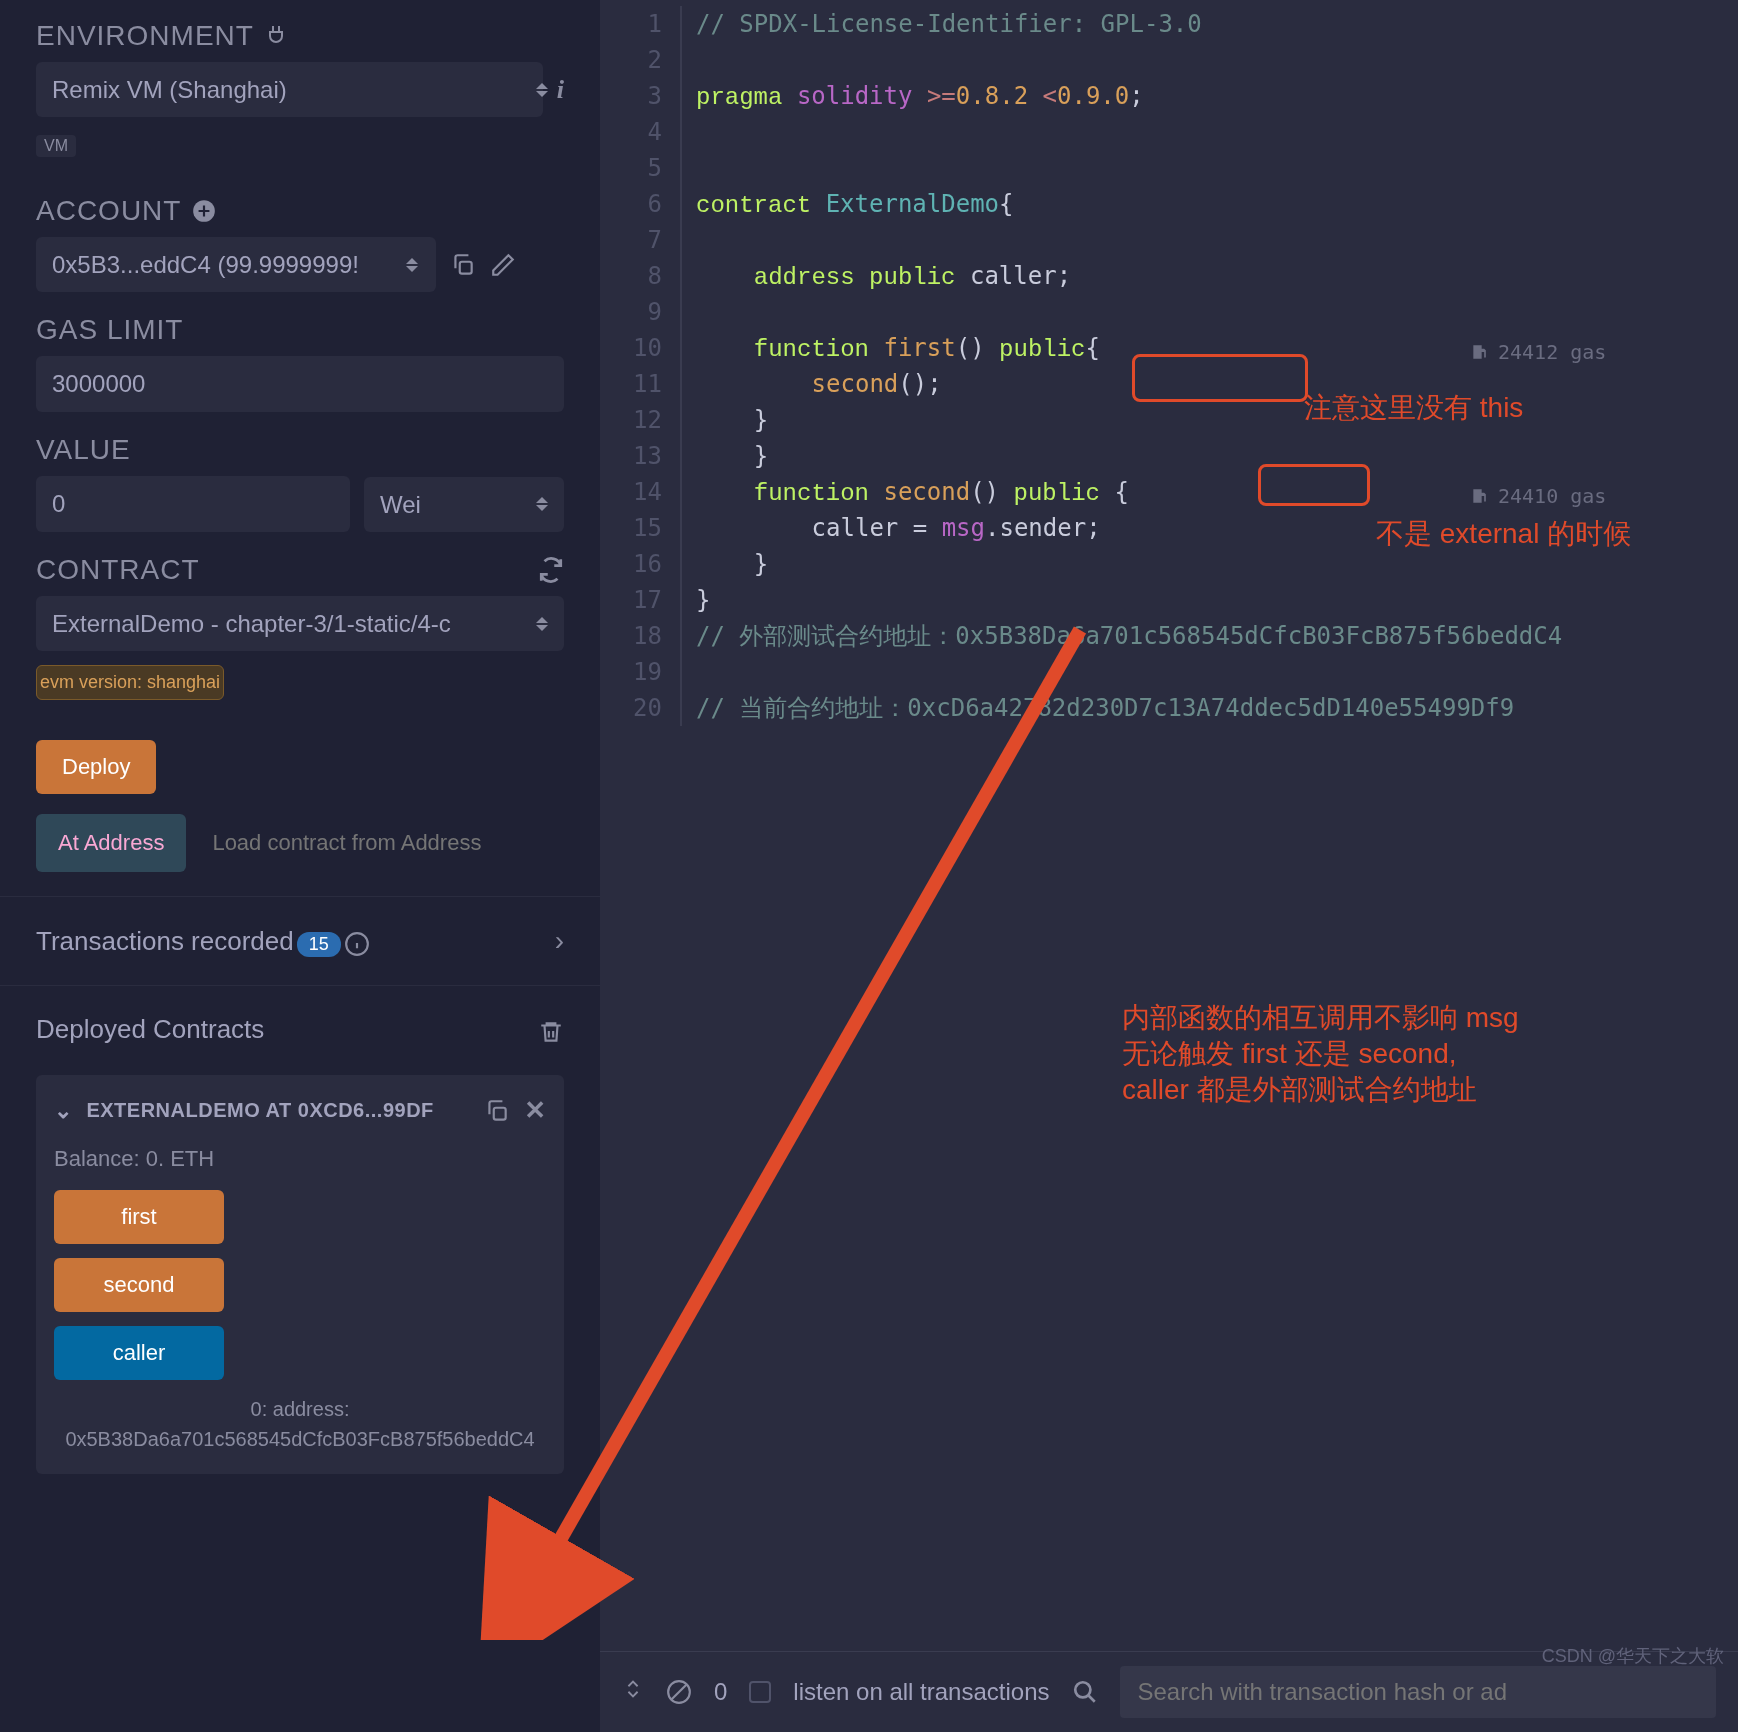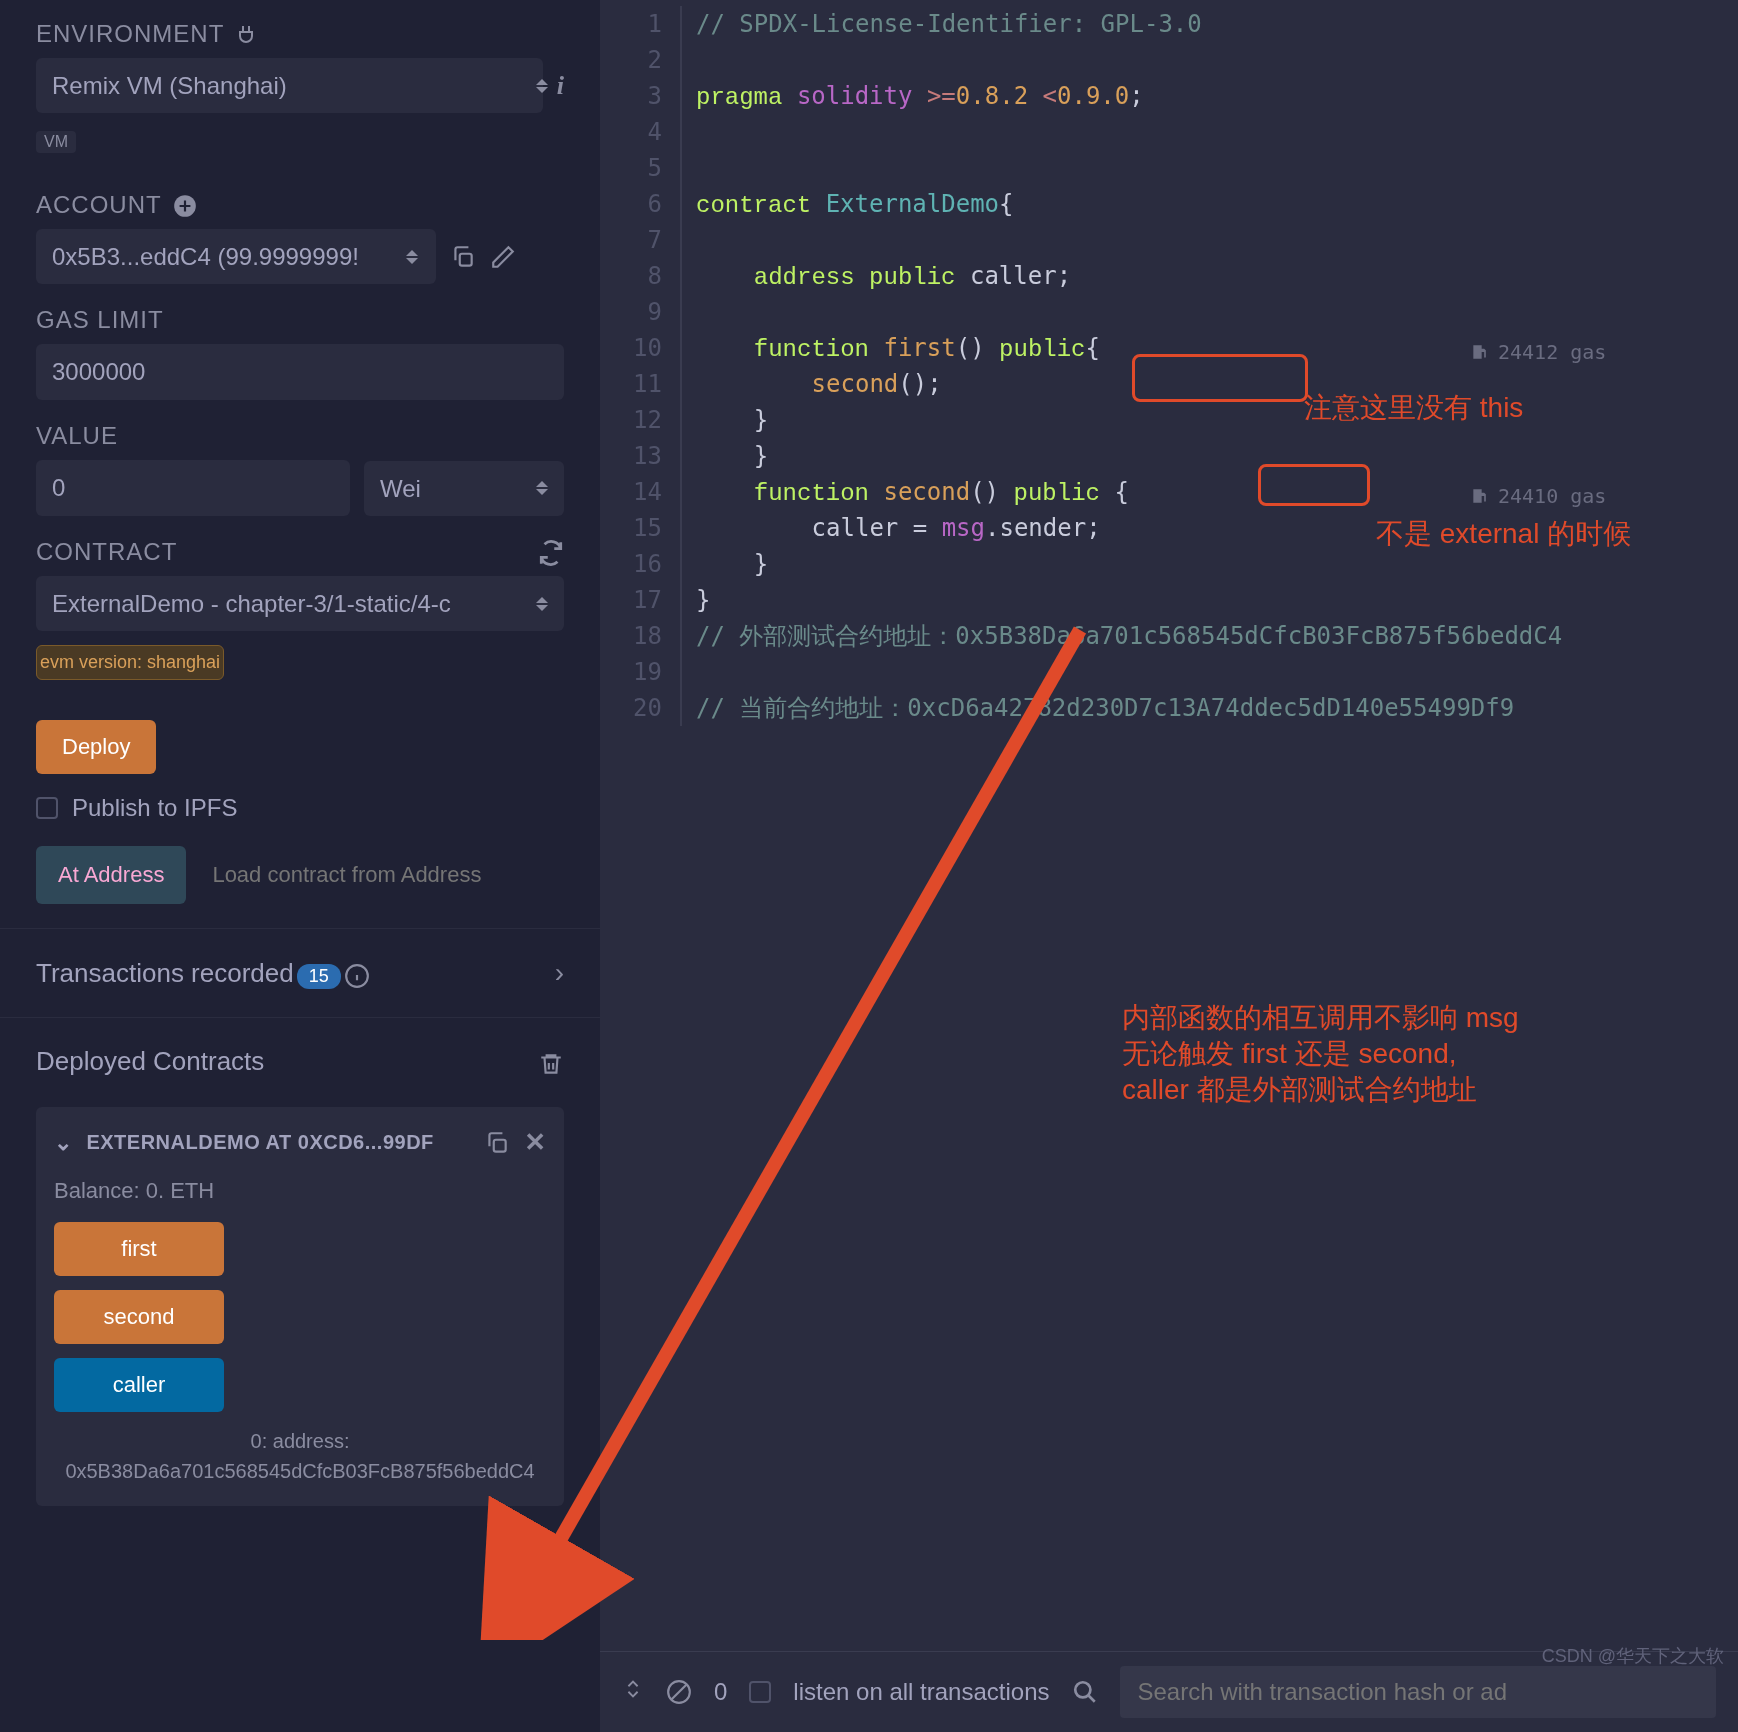--- a/index.html
+++ b/index.html
@@ -1,19 +1,19 @@
 <!DOCTYPE html>
 <html><head>
 <meta charset="utf-8">
 <style>
 * { margin:0; padding:0; box-sizing:border-box; }
 body { font-family:-apple-system,BlinkMacSystemFont,"Segoe UI",sans-serif; background:#2a2c3f; color:#a2a3bd; width:1738px; height:1732px; overflow:hidden; font-size:22px; }
 .container { display:flex; height:100%; }
 .sidebar { width:600px; background:#1f2134; padding:20px 36px; overflow-y:auto; }
-.lbl { color:#8a8ca0; font-size:24px; letter-spacing:1px; margin-bottom:10px; text-transform:uppercase; display:flex; align-items:flex-end; gap:10px; }
+.lbl { color:#8a8ca0; font-size:28px; letter-spacing:1px; margin-bottom:10px; text-transform:uppercase; display:flex; align-items:center; gap:10px; }
 .sel { background:#2a2c3f; color:#a2a3bd; border:none; border-radius:6px; padding:14px 16px; font-size:24px; width:100%; appearance:none; position:relative; }
 .sel-wrap { position:relative; display:flex; align-items:center; gap:14px; margin-bottom:14px; }
 .sel-wrap::after { content:""; position:absolute; right:20px; width:0; height:0; }
 .up-down { position:absolute; right:16px; display:flex; flex-direction:column; gap:2px; pointer-events:none; }
 .up-down::before { content:""; border-left:6px solid transparent; border-right:6px solid transparent; border-bottom:6px solid #8a8ca0; }
 .up-down::after { content:""; border-left:6px solid transparent; border-right:6px solid transparent; border-top:6px solid #8a8ca0; }
 .icon-btn { color:#8a8ca0; cursor:pointer; display:inline-flex; }
 .badge { background:#2a2c3f; color:#8a8ca0; font-size:16px; padding:2px 8px; border-radius:4px; display:inline-block; margin-bottom:16px; }
 .group { margin-bottom:22px; }
 .row { display:flex; gap:14px; }
@@ -143,24 +143,20 @@
       </div>
       <div class="sel-wrap">
           <select class="sel"><option>ExternalDemo - chapter-3/1-static/4-c</option></select>
           <span class="up-down"></span>
         </div>
       <span class="evm-badge">evm version: shanghai</span>
     </div>
 
     <button class="btn-deploy">Deploy</button>
 
-    <div class="check-row">
-      <span class="checkbox"></span>
-      <span>Publish to IPFS</span>
-    </div>
 
     <div class="row" style="margin-bottom:24px">
       <button class="btn-ataddr">At Address</button>
       <input class="addr-input" placeholder="Load contract from Address" style="">
     </div>
 
     <hr class="hr">
     <div class="sect-title">
       <span>Transactions recorded</span>
       <span class="count-badge">15</span>

